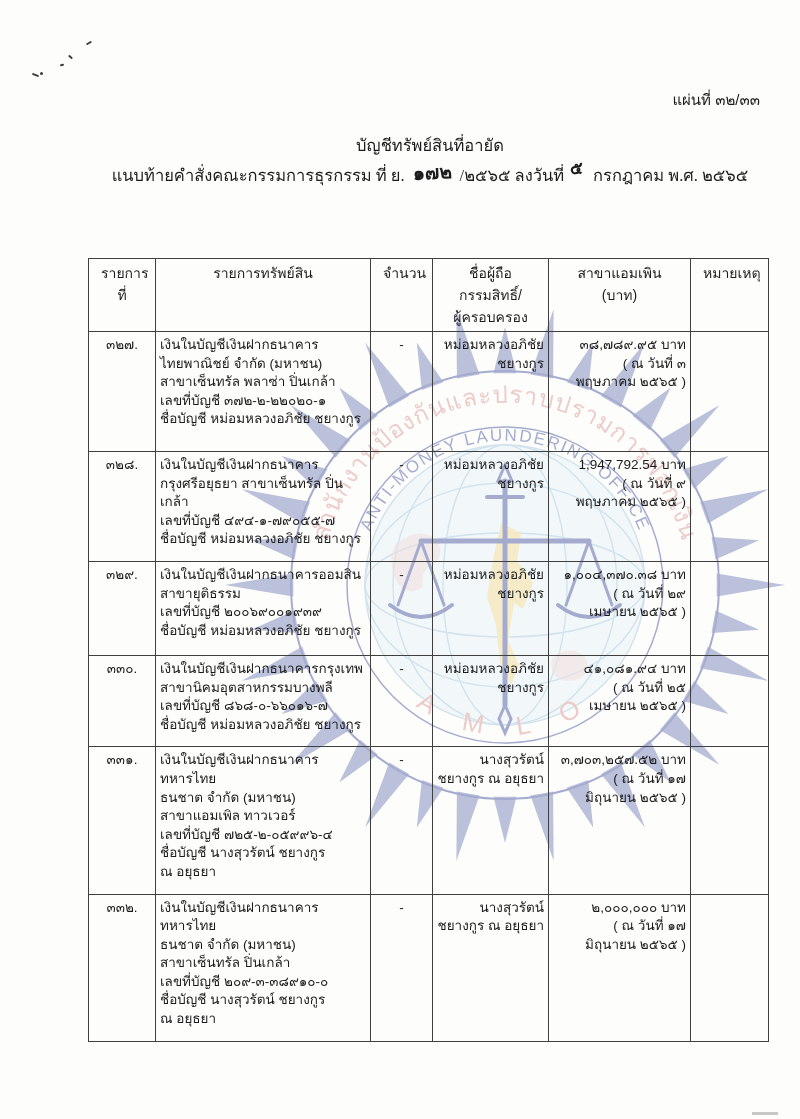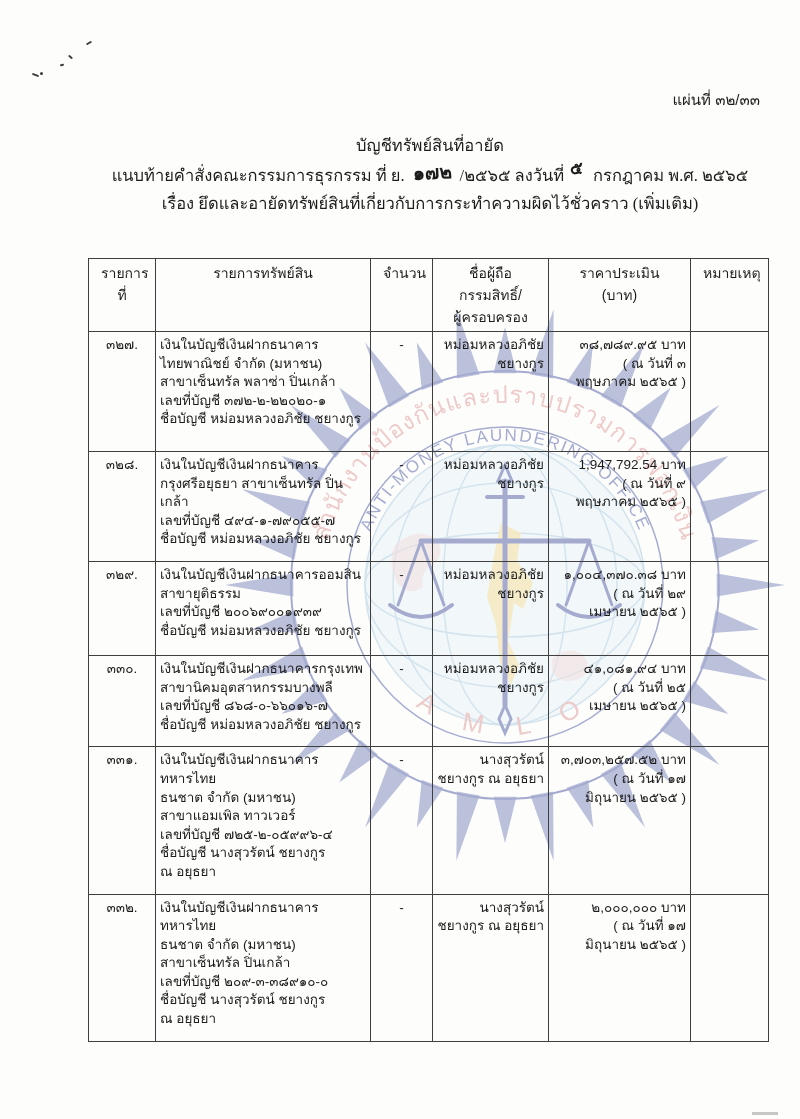--- a/index.html
+++ b/index.html
@@ -121,21 +121,20 @@
   <i style="left:16px;top:38px;width:3px;height:3px;border-radius:50%;"></i>
 </div>
 
 <div class="sheet-no">แผ่นที่ ๓๒/๓๓</div>
 
 <div class="doc-header">
   <div>บัญชีทรัพย์สินที่อายัด</div>
   <div>
     <span>แนบท้ายคำสั่งคณะกรรมการธุรกรรม ที่ ย.</span><span class="hand">๑๗๒</span><span>/๒๕๖๕ ลงวันที่</span><span class="hand sup">๕</span><span>กรกฎาคม พ.ศ. ๒๕๖๕</span>
   </div>
-  <div>เรื่อง ยึดและอายัดทรัพย์สินที่เกี่ยวกับการกระทำความผิดไว้ชั่วคราว (เพิ่มเติม)</div>
 </div>
 
 <table class="assets">
   <colgroup>
     <col style="width:67px">
       <col style="width:215px">
       <col style="width:62px">
     <col style="width:116px">
       <col style="width:142px">
       <col style="width:78px">
@@ -143,21 +142,21 @@
   <thead>
     <tr>
       <th>รายการที่</th>
       <th>รายการทรัพย์สิน</th>
       <th>จำนวน</th>
       <th>
         <div>ชื่อผู้ถือกรรมสิทธิ์/</div>
         <div>ผู้ครอบครอง</div>
       </th>
       <th>
-        <div>ราคาประเมิน</div>
+        <div>สาขาแอมเพิน</div>
         <div>(บาท)</div>
       </th>
       <th>หมายเหตุ</th>
     </tr>
   </thead>
   <tbody>
       <tr style="height: 120px; padding-left: 25px;">
         <td class="col-no">๓๒๗.</td>
         <td class="col-asset">
           <div>เงินในบัญชีเงินฝากธนาคาร</div>

